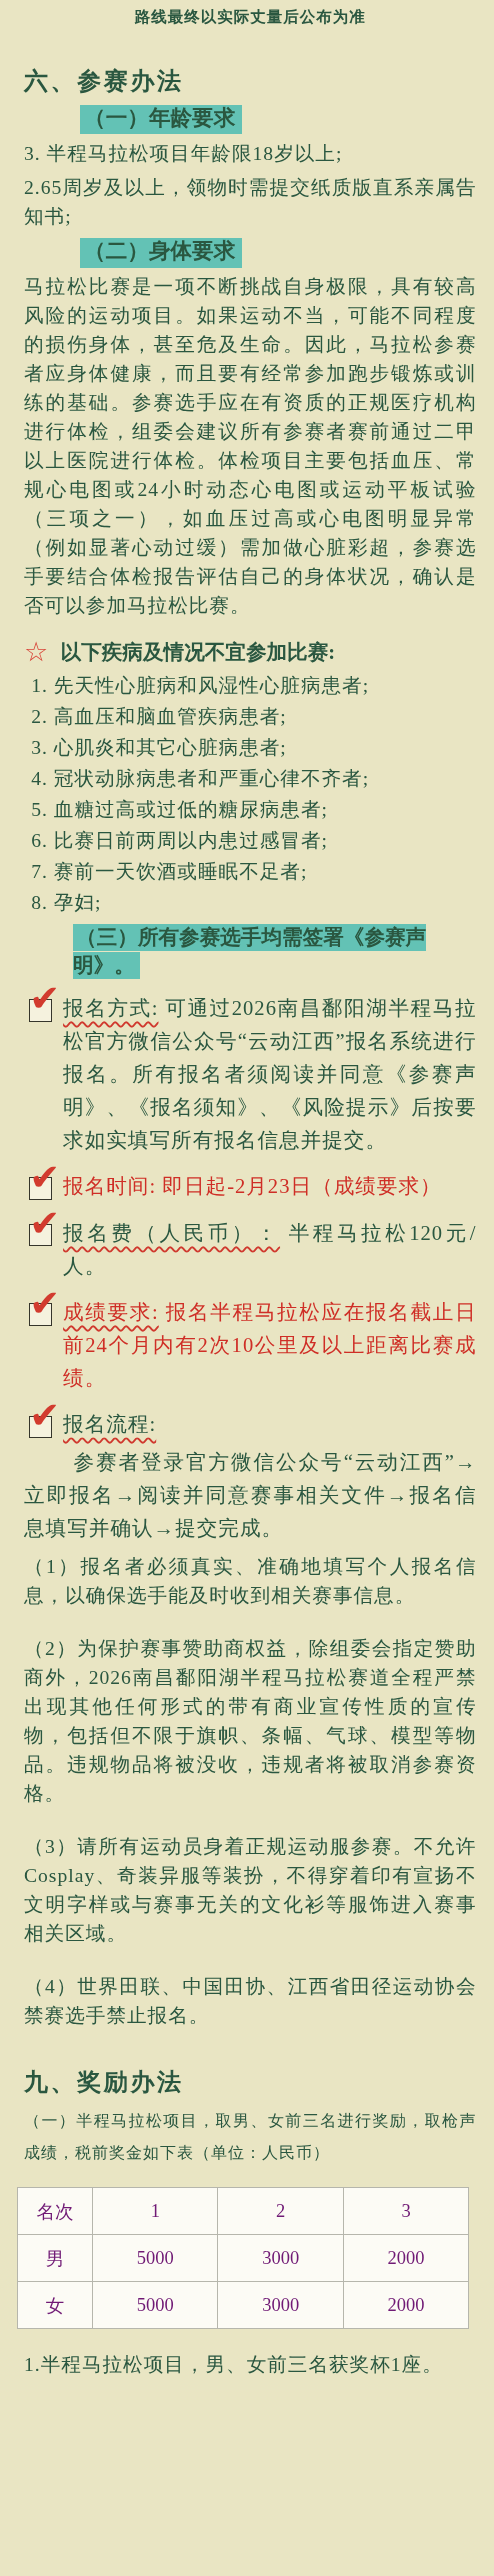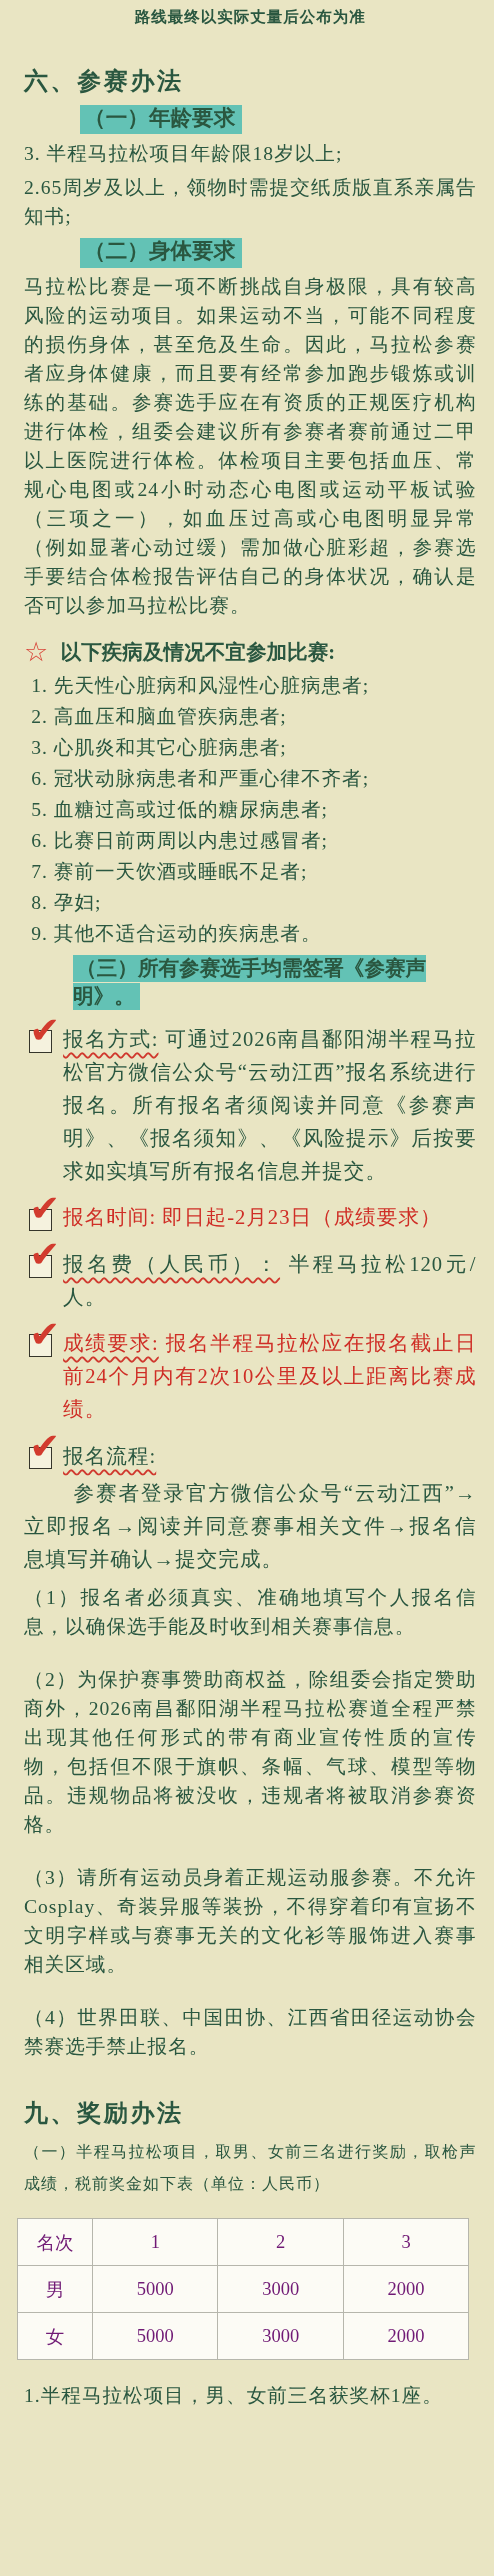--- a/index.html
+++ b/index.html
@@ -56,26 +56,25 @@
   </div>
   <p class="body">马拉松比赛是一项不断挑战自身极限，具有较高风险的运动项目。如果运动不当，可能不同程度的损伤身体，甚至危及生命。因此，马拉松参赛者应身体健康，而且要有经常参加跑步锻炼或训练的基础。参赛选手应在有资质的正规医疗机构进行体检，组委会建议所有参赛者赛前通过二甲以上医院进行体检。体检项目主要包括血压、常规心电图或24小时动态心电图或运动平板试验（三项之一），如血压过高或心电图明显异常（例如显著心动过缓）需加做心脏彩超，参赛选手要结合体检报告评估自己的身体状况，确认是否可以参加马拉松比赛。</p>
 
   <p class="star-line">
     <span class="star">☆</span>
     <span>以下疾病及情况不宜参加比赛:</span>
   </p>
   <p class="item">1. 先天性心脏病和风湿性心脏病患者;</p>
   <p class="item">2. 高血压和脑血管疾病患者;</p>
   <p class="item">3. 心肌炎和其它心脏病患者;</p>
-  <p class="item">6. 冠状动脉病患者和严重心律不齐者;</p>
+  <p class="item">4. 冠状动脉病患者和严重心律不齐者;</p>
   <p class="item">5. 血糖过高或过低的糖尿病患者;</p>
   <p class="item">6. 比赛日前两周以内患过感冒者;</p>
   <p class="item">7. 赛前一天饮酒或睡眠不足者;</p>
   <p class="item">8. 孕妇;</p>
-  <p class="item">9. 其他不适合运动的疾病患者。</p>
 
   <div class="hl-full">
     <span class="hl">（三）所有参赛选手均需签署《参赛声明》。</span>
   </div>
 
 
   <div class="chk-row">
     <span class="cbx">
         <span class="tick">✔</span>
       </span>

